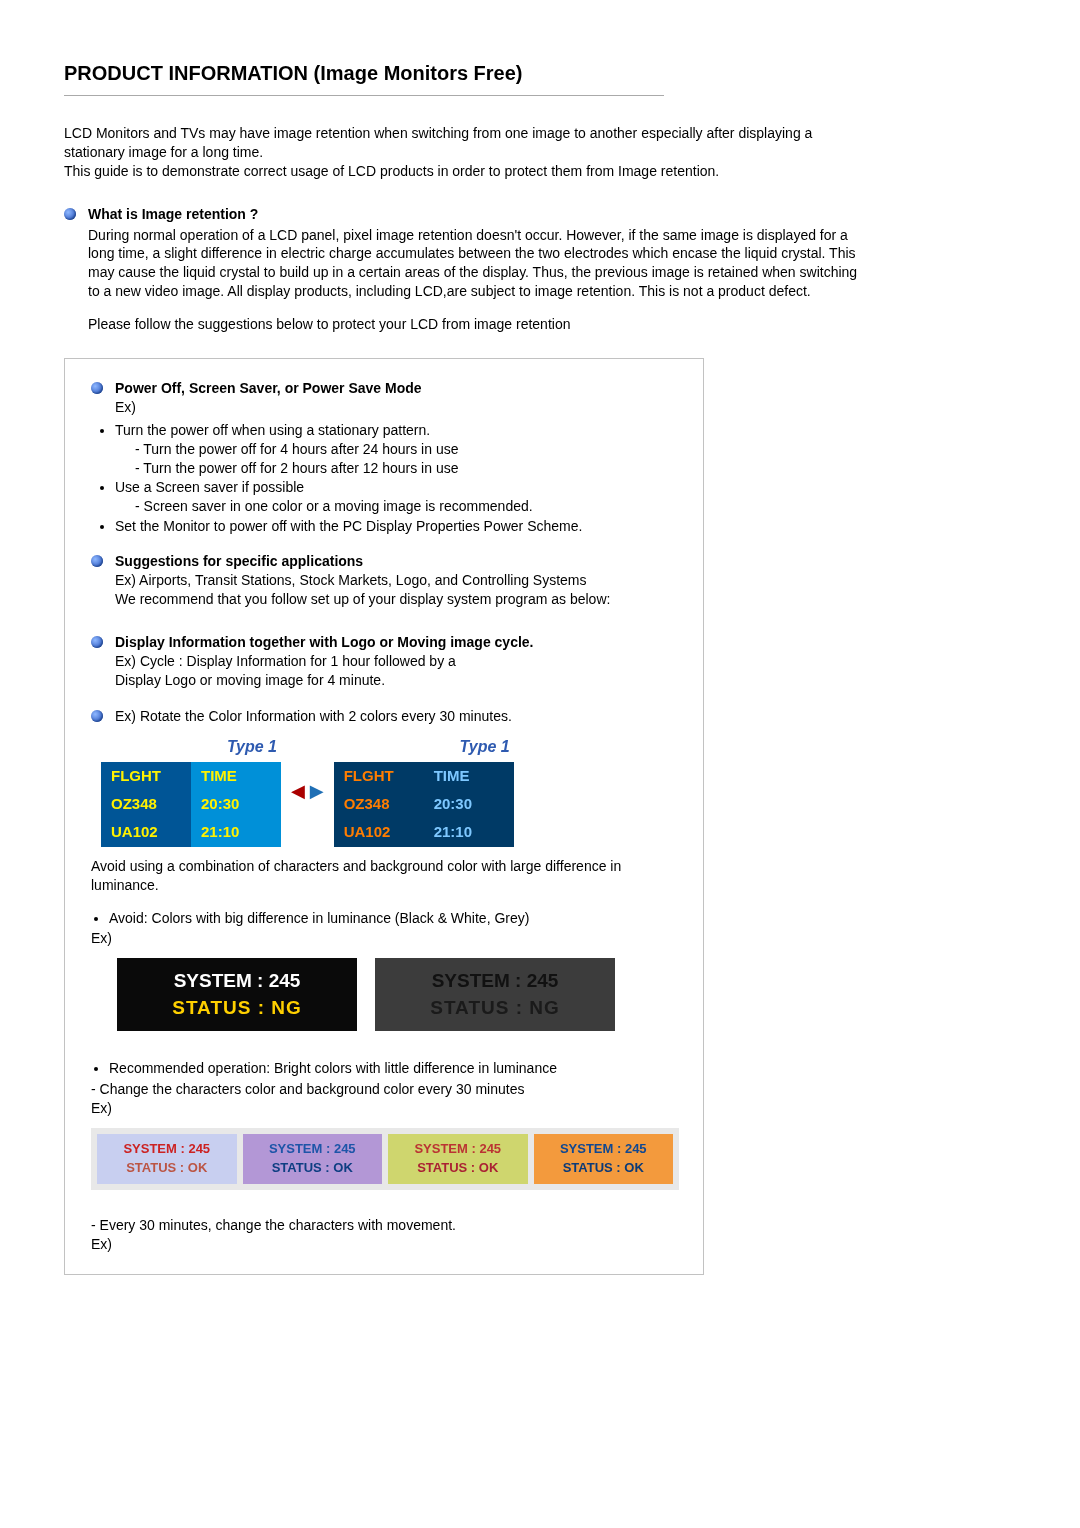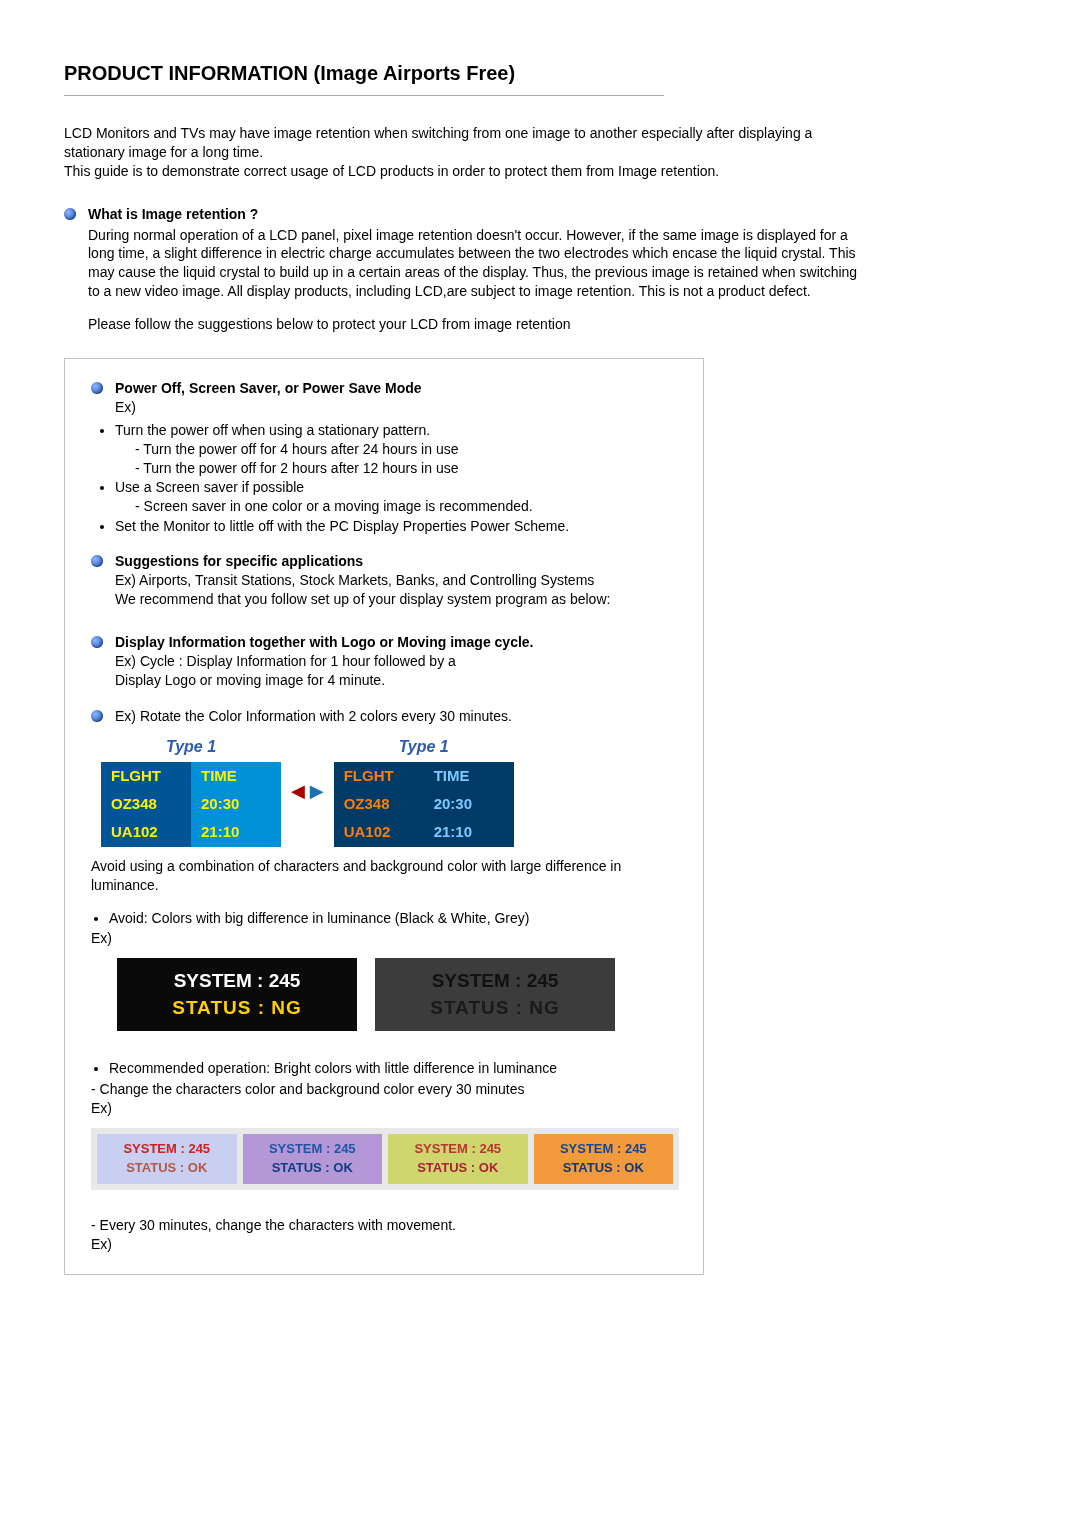--- a/index.html
+++ b/index.html
@@ -35,21 +35,21 @@
     margin-left:0;
   }
   .inset-box .bullet-sec{padding-left:32px;max-width:none;}
   .inset-box .bullet-sec .dot{left:8px;}
   .inset-body{padding-left:32px;font-size:14px;}
   ul.disc{list-style:disc;padding-left:32px;margin:2px 0;}
   ul.disc li{margin:1px 0;}
   .sub{padding-left:20px;}
   .tbl-row{display:flex;align-items:center;gap:10px;margin:10px 0 10px 18px;}
   .mini-tbl{border-collapse:collapse;font-family:Arial,sans-serif;font-weight:bold;}
-  .mini-tbl .hdr{color:#2e5ab0;font-style:italic;font-weight:bold;font-size:16px;padding:0 4px 4px 4px;text-align:center;}
+  .mini-tbl .hdr{color:#2e5ab0;font-style:italic;font-weight:bold;font-size:16px;padding:0 4px 4px 4px;text-align:right;}
   .mini-tbl td{padding:4px 10px;font-size:15px;text-align:left;min-width:70px;}
   .tblA td.c1{background:#005596;color:#fff200;}
   .tblA td.c2{background:#0090d8;color:#fff200;}
   .tblB td.c1{background:#003a66;color:#ff7d00;}
   .tblB td.c2{background:#003a66;color:#7ec8ff;}
   .arrows{font-size:18px;color:#aa0000;}
   .arrows .r{color:#1f6fb5;}
   .dark-row{display:flex;gap:18px;margin:10px 0 10px 34px;}
   .dark-box{
     background:#0a0a0a;color:#fff;font-weight:bold;
@@ -68,21 +68,21 @@
   .rec-cell .l1{display:block;}
   .rec-cell .l2{display:block;}
   .rc0{background:#c8cff0;} .rc0 .l1{color:#c22;} .rc0 .l2{color:#b54;}
   .rc1{background:#b397d6;} .rc1 .l1{color:#1d55a8;} .rc1 .l2{color:#0e3e82;}
   .rc2{background:#cfd66e;} .rc2 .l1{color:#b33;} .rc2 .l2{color:#a23;}
   .rc3{background:#f39a3d;} .rc3 .l1{color:#114891;} .rc3 .l2{color:#0b3a78;}
 </style>
 </head>
 <body>
 
-<div class="page-title">PRODUCT INFORMATION (Image Airports Free)</div>
+<div class="page-title">PRODUCT INFORMATION (Image Monitors Free)</div>
 <hr class="title-rule">
 
 <div class="intro">
   <span>LCD Monitors and TVs may have image retention when switching from one image to another especially after displaying a stationary image for a long time.</span><br>
   <span>This guide is to demonstrate correct usage of LCD products in order to protect them from Image retention.</span>
 </div>
 
 <div class="bullet-sec">
   <span class="dot"></span>
   <span class="sec-head">What is Image retention ?</span>
@@ -102,30 +102,30 @@
     <li>
       <span>Turn the power off when using a stationary pattern.</span>
       <div class="sub">- Turn the power off for 4 hours after 24 hours in use</div>
       <div class="sub">- Turn the power off for 2 hours after 12 hours in use</div>
     </li>
     <li>
       <span>Use a Screen saver if possible</span>
       <div class="sub">- Screen saver in one color or a moving image is recommended.</div>
     </li>
     <li>
-      <span>Set the Monitor to little off with the PC Display Properties Power Scheme.</span>
+      <span>Set the Monitor to power off with the PC Display Properties Power Scheme.</span>
     </li>
   </ul>
 
   <div style="height:14px"></div>
 
   <div class="bullet-sec">
     <span class="dot"></span>
     <span class="sec-head">Suggestions for specific applications</span>
-    <div>Ex) Airports, Transit Stations, Stock Markets, Banks, and Controlling Systems</div>
+    <div>Ex) Airports, Transit Stations, Stock Markets, Logo, and Controlling Systems</div>
     <div>We recommend that you follow set up of your display system program as below:</div>
   </div>
 
   <div style="height:20px"></div>
 
   <div class="bullet-sec">
     <span class="dot"></span>
     <span class="sec-head">Display Information together with Logo or Moving image cycle.</span>
     <div>Ex) Cycle : Display Information for 1 hour followed by a</div>
     <div>Display Logo or moving image for 4 minute.</div>

